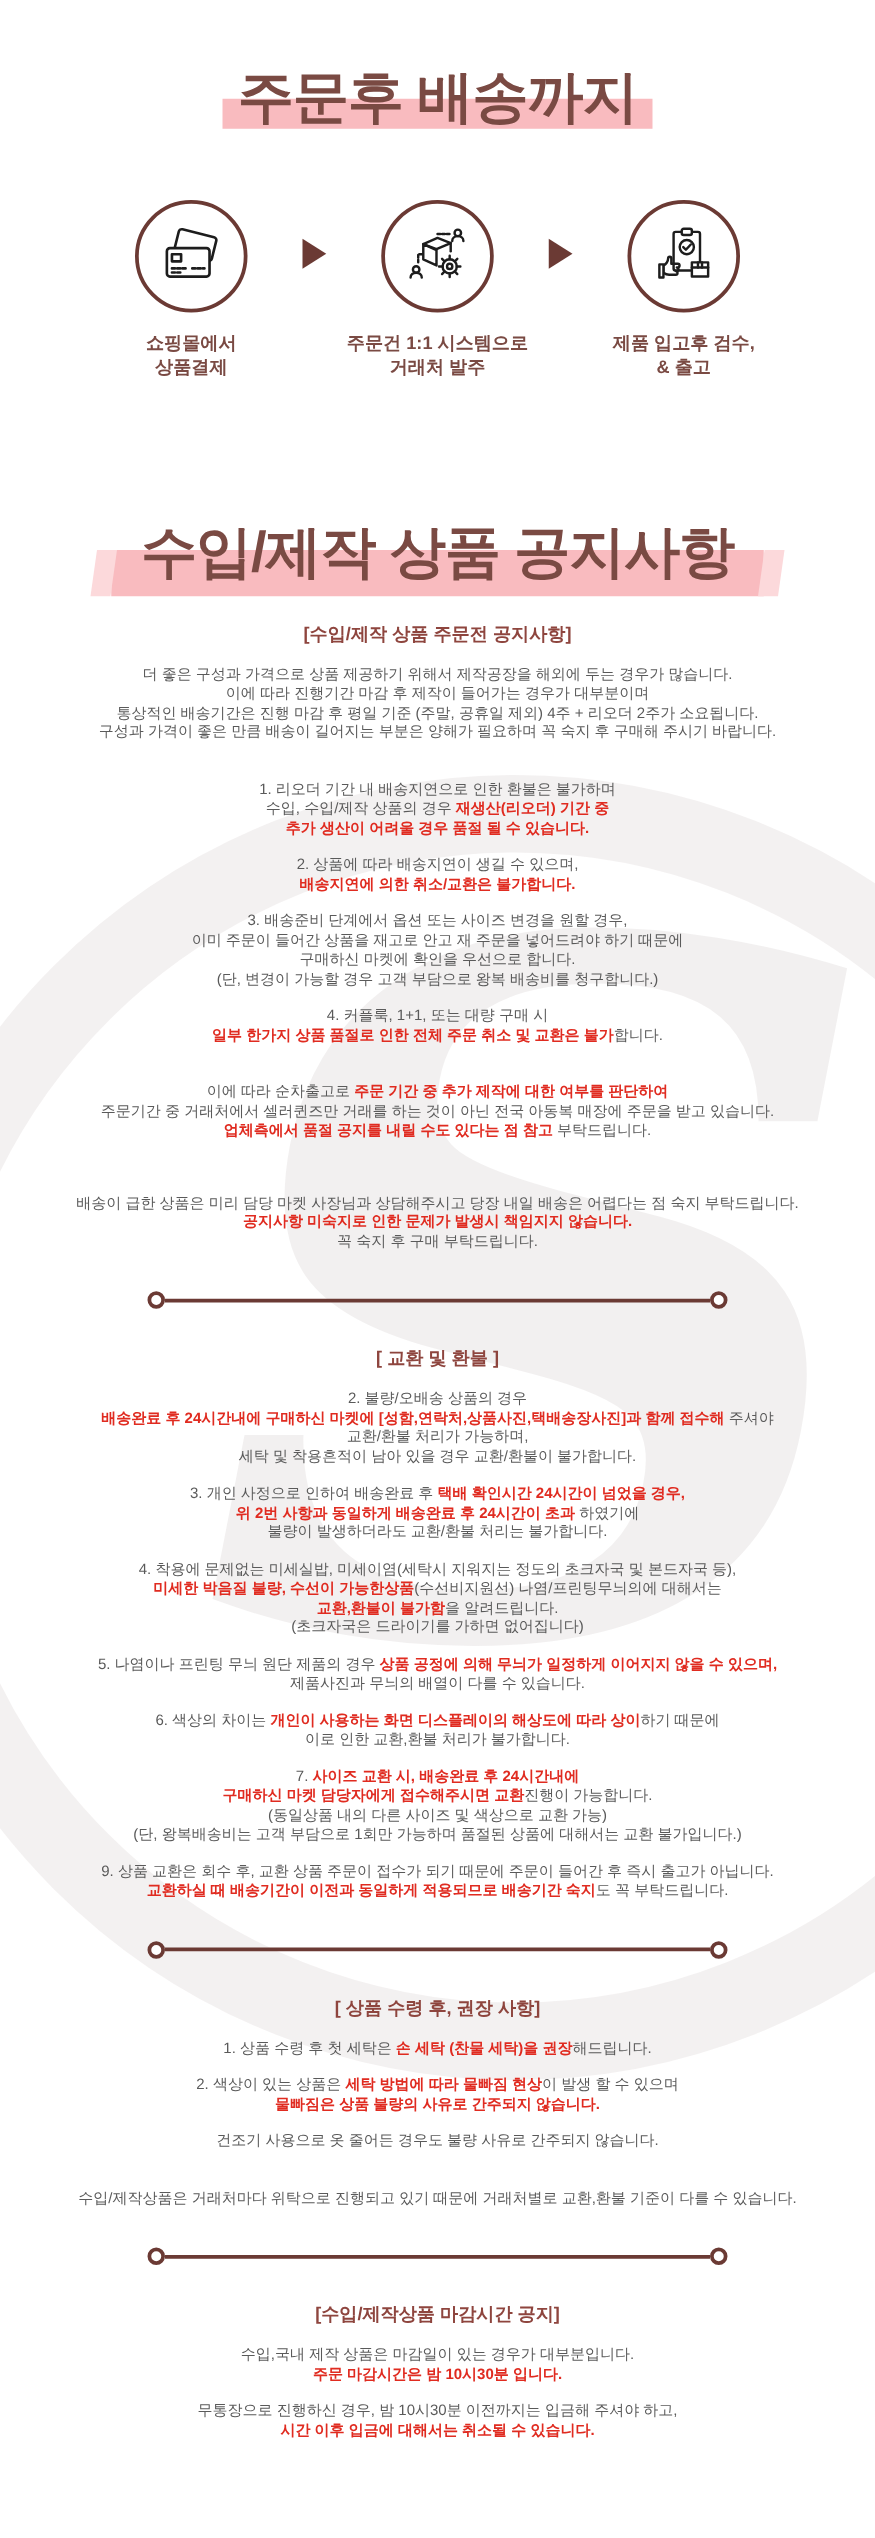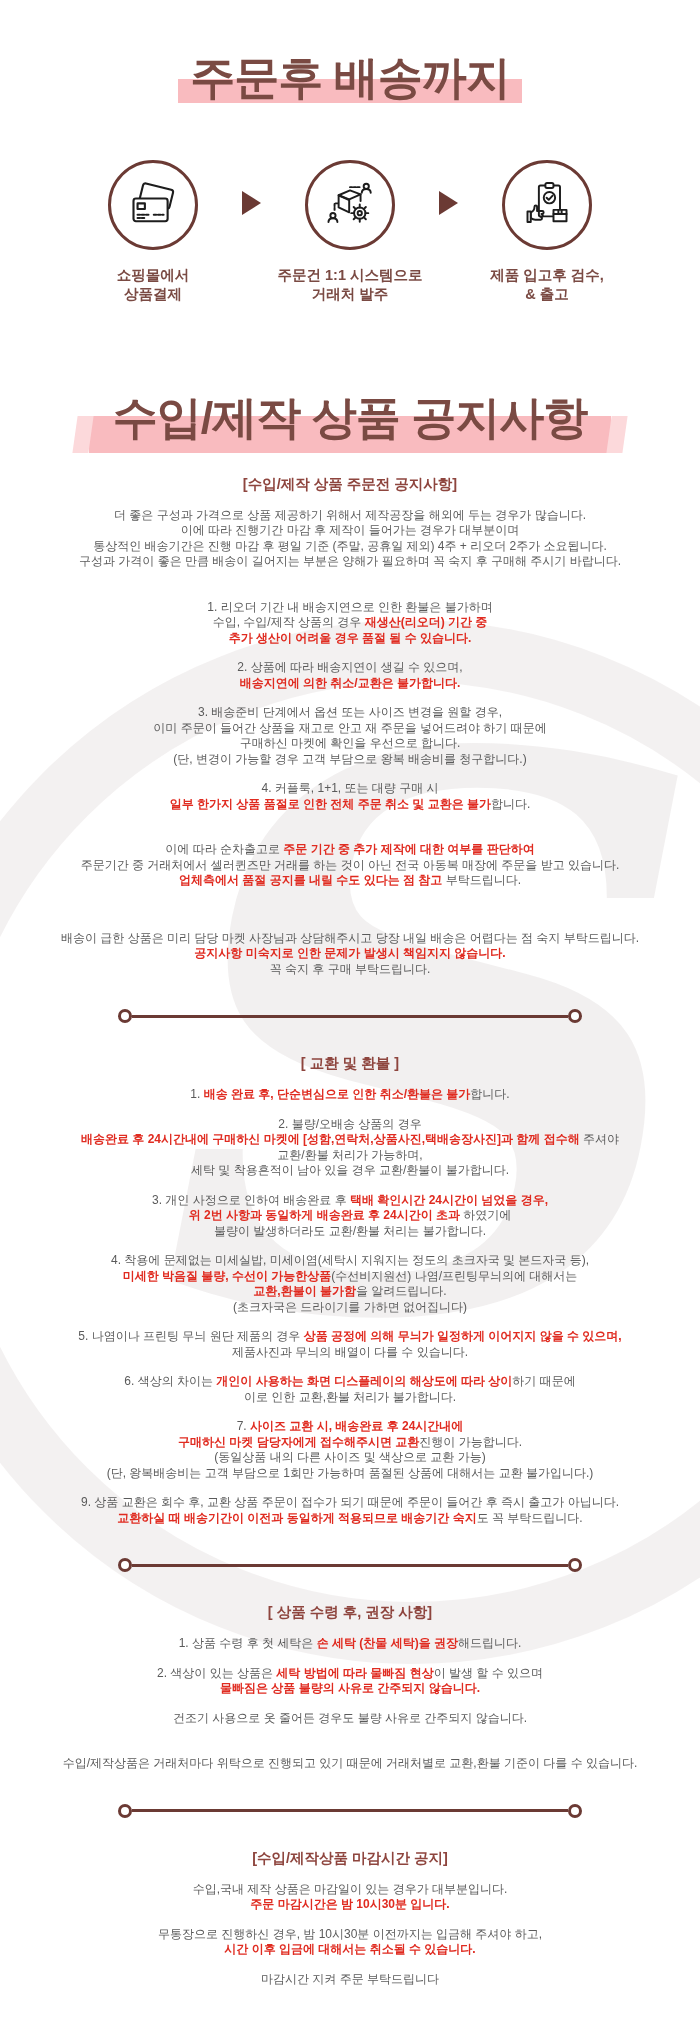--- a/index.html
+++ b/index.html
@@ -23,21 +23,21 @@
   .wm-ring{left:-110px;top:620px;width:920px;height:920px;border:62px solid rgba(234,230,230,.55);border-radius:50%;}
   .wm-s{left:160px;top:660px;font-size:760px;line-height:1;color:rgba(234,230,230,.6);
         font-family:"DejaVu Serif","Liberation Serif",serif;font-style:italic;font-weight:bold;}
   .content{position:relative;z-index:1;}
   
   .big-title{position:relative;display:inline-block;margin-top:52px;
     font-size:45px;font-weight:800;letter-spacing:-1px;color:var(--maroon);line-height:1.15;}
   .big-title .t-text{position:relative;z-index:2;}
   .big-title .hl{position:absolute;z-index:1;background:var(--pink);}
   .t1 .hl{left:-12px;right:-12px;bottom:1px;height:24px;}
-  .t2{margin-top:88px;}
+  .t2{margin-top:112px;}
   .t2 .hl{left:-24px;right:-24px;bottom:-9px;height:37px;}
   .t2 .hl::before,.t2 .hl::after{content:"";position:absolute;top:0;bottom:0;width:16px;background:var(--pink-light);}
   .t2 .hl::before{left:-14px;transform:skewX(-8deg);}
   .t2 .hl::after{right:-14px;transform:skewX(-8deg);}
   
   .steps{display:flex;justify-content:center;align-items:flex-start;margin-top:56px;gap:10px;}
   .step{width:158px;}
   .circle{width:84px;height:84px;margin:0 auto;border:3px solid var(--line);border-radius:50%;
     background:#fff;display:flex;align-items:center;justify-content:center;}
   .circle svg{width:52px;height:52px;}
@@ -182,23 +182,20 @@
           <div><span class="seg-red">공지사항 미숙지로 인한 문제가 발생시 책임지지 않습니다.</span></div>
           <div><span class="seg-gray">꼭 숙지 후 구매 부탁드립니다.</span></div>
         </div>
         <div class="divider">
           <span class="dot"></span>
           <span class="dline"></span>
           <span class="dot"></span>
         </div>
         <div class="sec-header">[ 교환 및 환불 ]</div>
         <div class="para">
-          <div><span class="seg-gray">1. </span><span class="seg-red">배송 완료 후, 단순변심으로 인한 취소/환불은 불가</span><span class="seg-gray">합니다.</span></div>
-        </div>
-        <div class="para">
           <div><span class="seg-gray">2. 불량/오배송 상품의 경우</span></div>
           <div><span class="seg-red">배송완료 후 24시간내에 구매하신 마켓에 [성함,연락처,상품사진,택배송장사진]과 함께 접수해</span><span class="seg-gray"> 주셔야</span></div>
           <div><span class="seg-gray">교환/환불 처리가 가능하며,</span></div>
           <div><span class="seg-gray">세탁 및 착용흔적이 남아 있을 경우 교환/환불이 불가합니다.</span></div>
         </div>
         <div class="para">
           <div><span class="seg-gray">3. 개인 사정으로 인하여 배송완료 후 </span><span class="seg-red">택배 확인시간 24시간이 넘었을 경우,</span></div>
           <div><span class="seg-red">위 2번 사항과 동일하게 배송완료 후 24시간이 초과 </span><span class="seg-gray">하였기에</span></div>
           <div><span class="seg-gray">불량이 발생하더라도 교환/환불 처리는 불가합니다.</span></div>
         </div>
@@ -252,18 +249,15 @@
         </div>
         <div class="sec-header">[수입/제작상품 마감시간 공지]</div>
         <div class="para">
           <div><span class="seg-gray">수입,국내 제작 상품은 마감일이 있는 경우가 대부분입니다.</span></div>
           <div><span class="seg-red">주문 마감시간은 밤 10시30분 입니다.</span></div>
         </div>
         <div class="para">
           <div><span class="seg-gray">무통장으로 진행하신 경우, 밤 10시30분 이전까지는 입금해 주셔야 하고,</span></div>
           <div><span class="seg-red">시간 이후 입금에 대해서는 취소될 수 있습니다.</span></div>
         </div>
-        <div class="para">
-          <div><span class="seg-gray">마감시간 지켜 주문 부탁드립니다</span></div>
-        </div>
       </div>
   </div>
 </div>
 
 </body></html>

